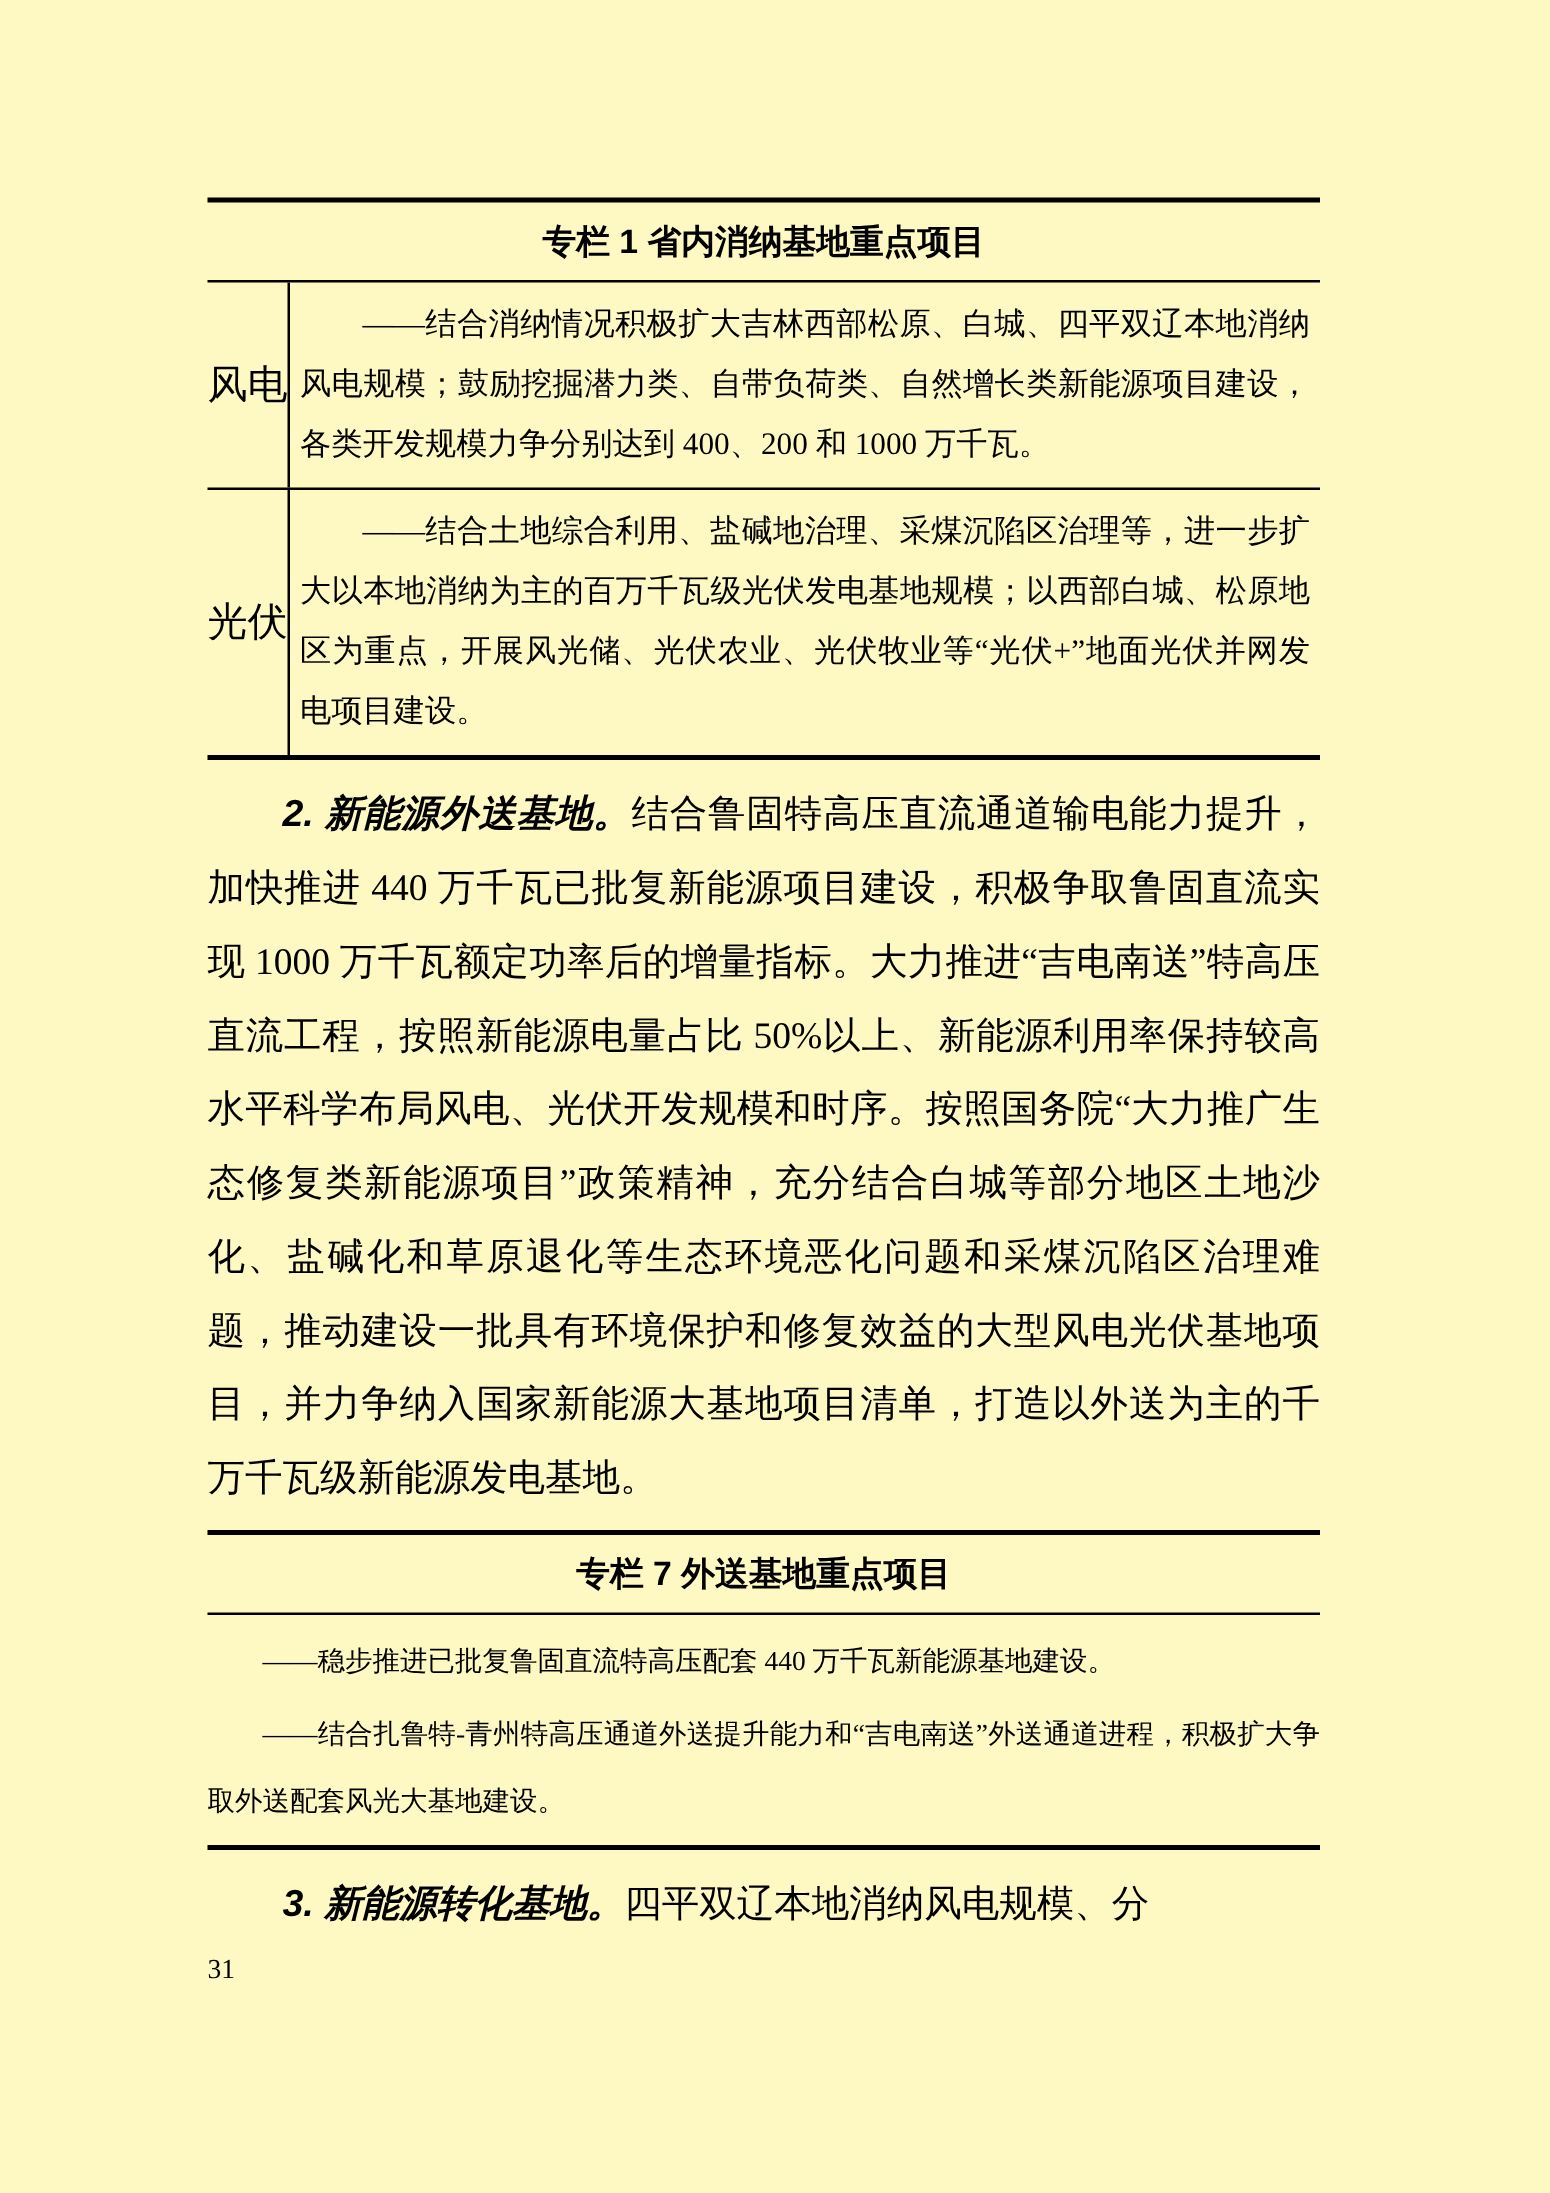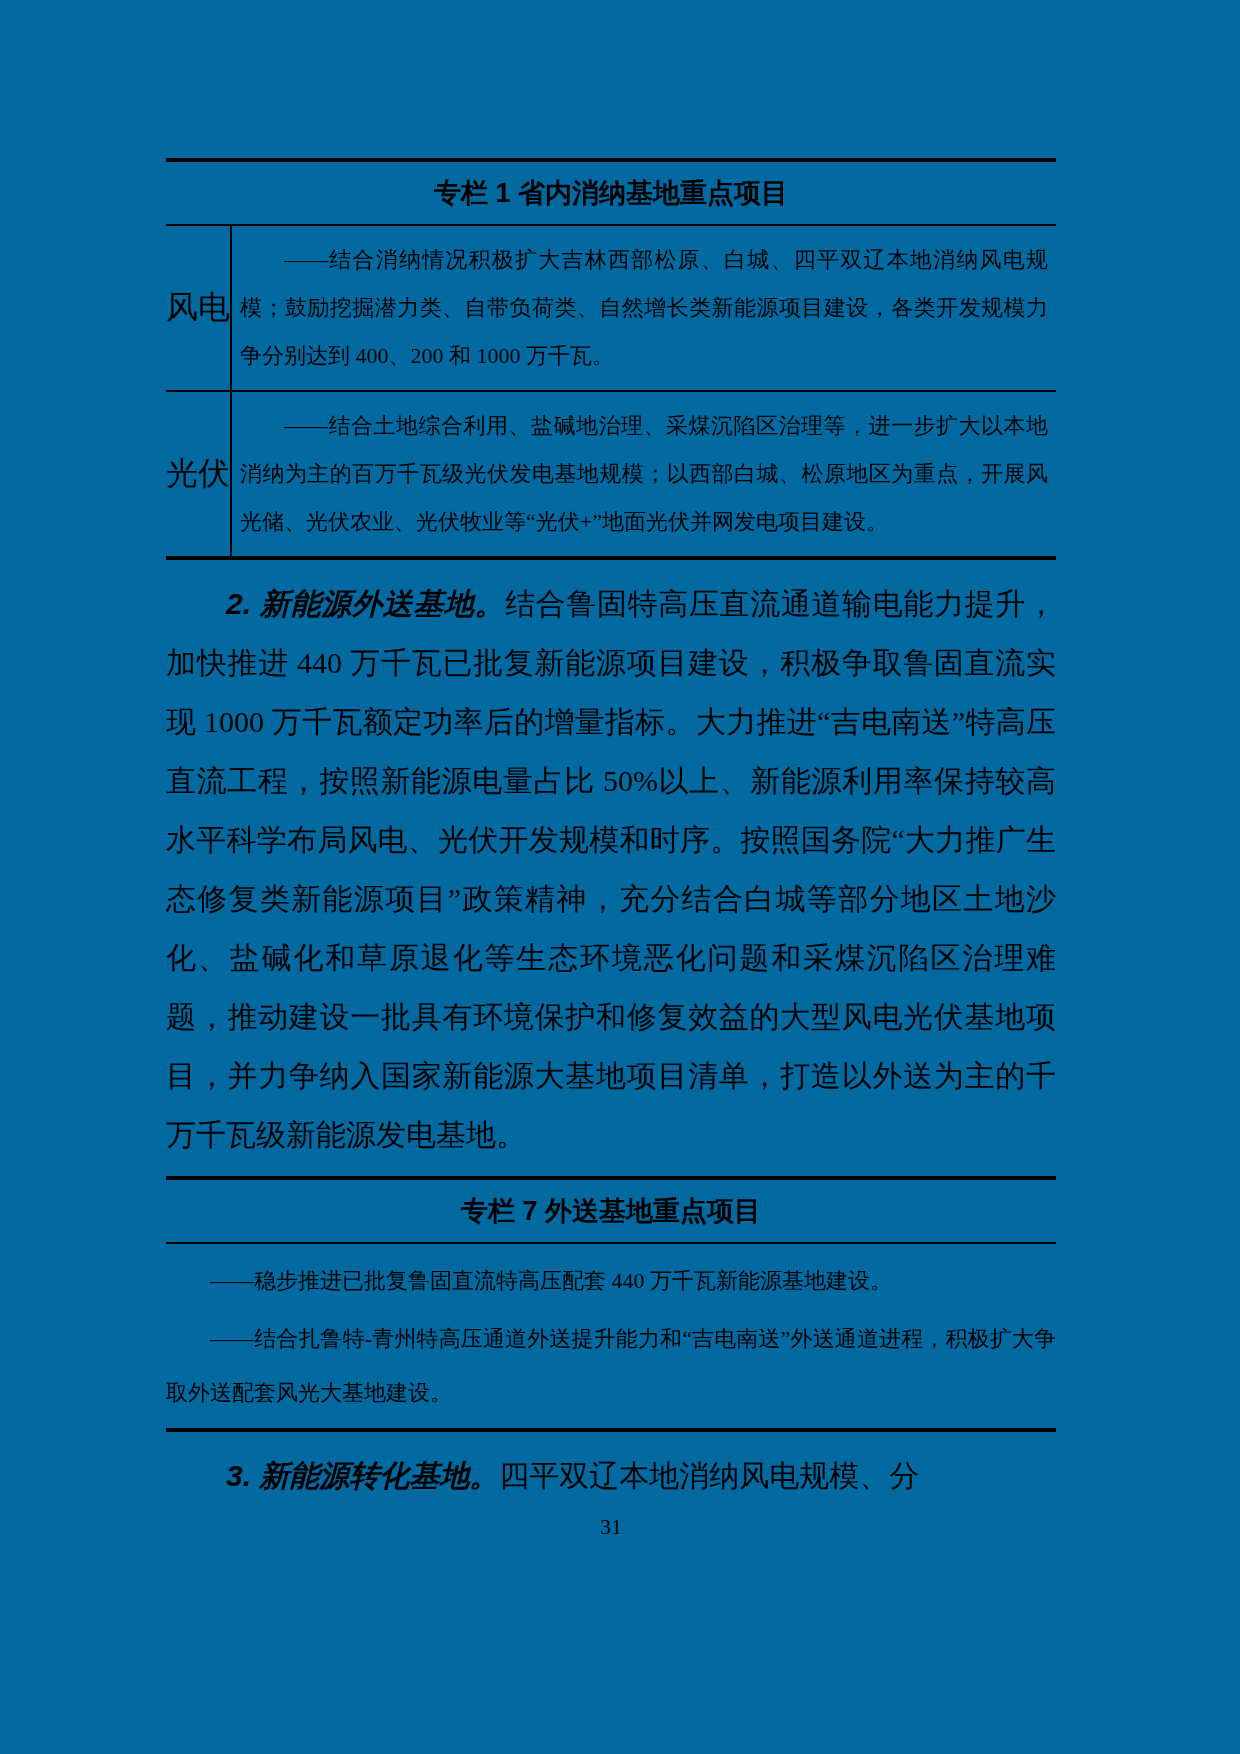--- a/index.html
+++ b/index.html
@@ -4,21 +4,21 @@
 <style>
   html, body {
     margin: 0;
     padding: 0;
     background: #ffffff;
   }
   .page {
     position: relative;
     width: 1240px;
     height: 1754px;
-    background: #0369a1;
+    background: #fef9c3;
     color: #000000;
     font-family: "Liberation Serif", serif;
     overflow: hidden;
   }
   .content {
     position: absolute;
     left: 166px;
     top: 158px;
     width: 890px;
   }
@@ -47,21 +47,21 @@
     flex: 0 0 64px;
     display: flex;
     align-items: center;
     justify-content: center;
     border-right: 2px solid #000;
     font-size: 32px;
   }
   .tcell {
     flex: 1;
     padding: 10px 8px;
-    font-size: 22px;
+    font-size: 25px;
     line-height: 48px;
     text-indent: 2em;
     text-align: justify;
   }
   .bullets {
     padding: 10px 0 8px;
   }
   .bullet {
     margin: 0;
     font-size: 22px;
@@ -83,21 +83,20 @@
   .lead {
     font-family: "Liberation Sans", sans-serif;
     font-weight: 700;
     font-style: italic;
   }
   .box2 {
     margin-top: 12px;
   }
   .page-number {
     margin-top: 8px;
-    text-align: center;
     font-size: 22px;
     line-height: 28px;
   }
 </style>
 </head>
 <body>
 
 <div class="page">
   <div class="content">
 

